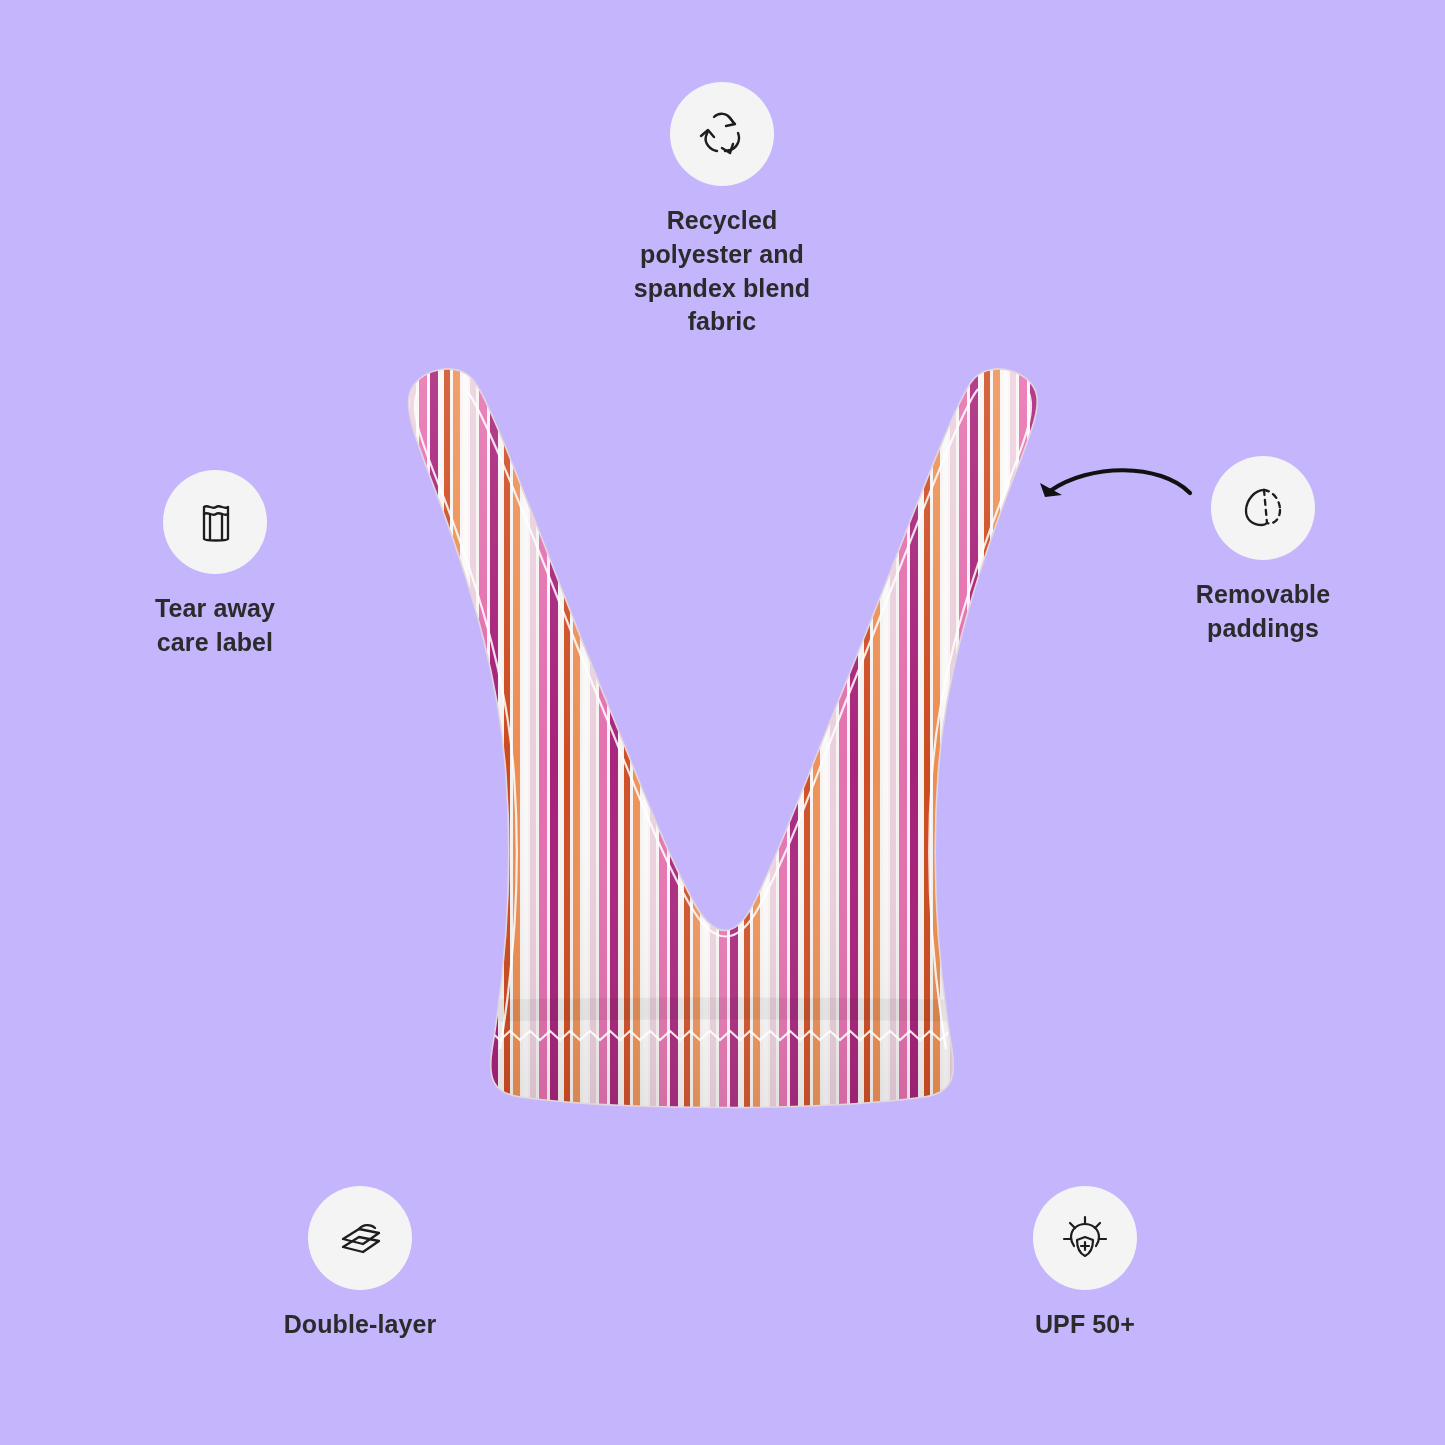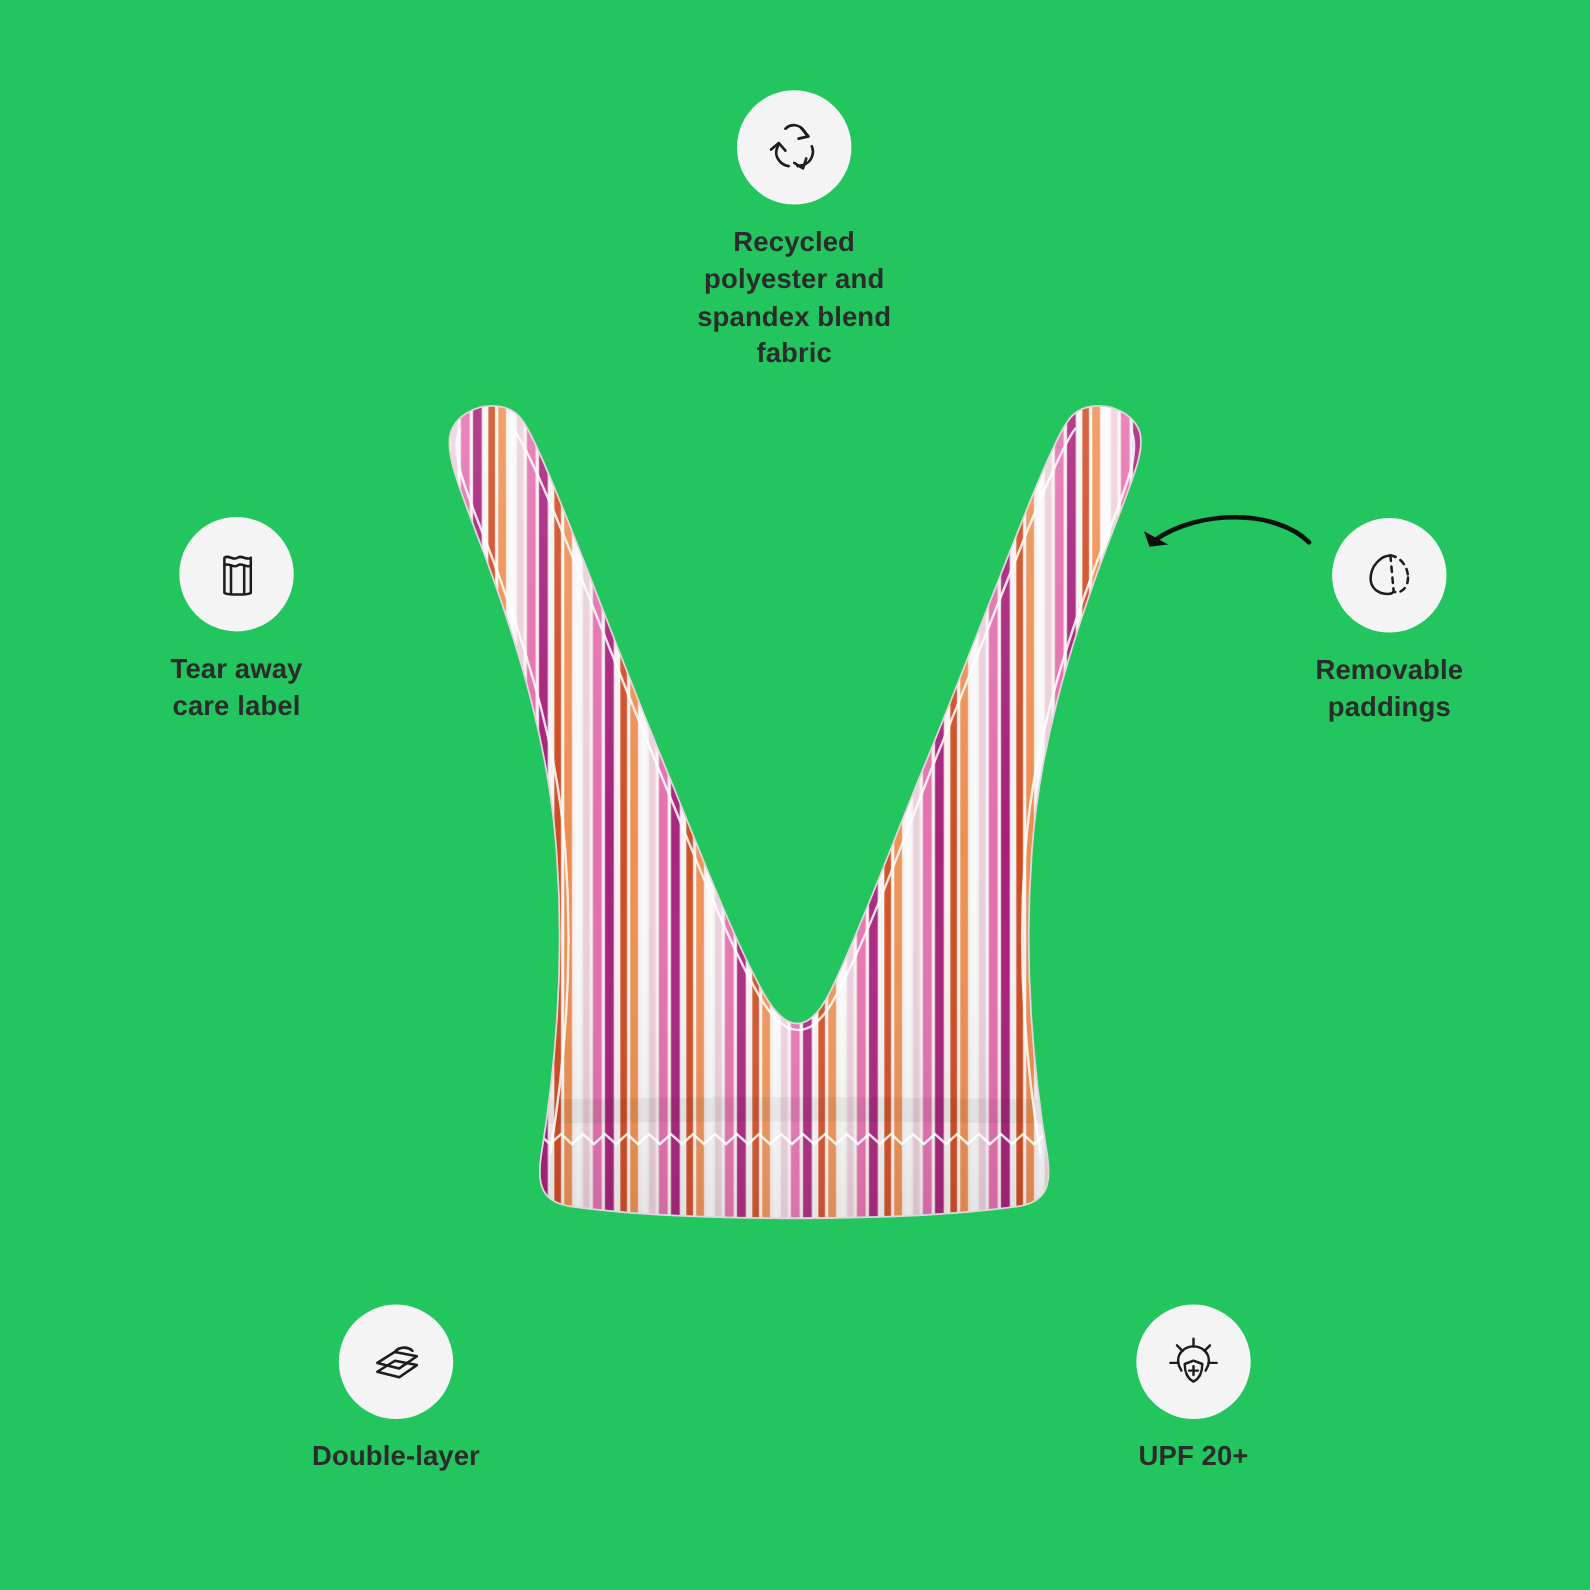--- a/index.html
+++ b/index.html
@@ -8,21 +8,21 @@
     background: #ffffff;
   }
   body {
     font-family: "Liberation Sans", sans-serif;
     -webkit-font-smoothing: antialiased;
   }
   #stage {
     position: relative;
     width: 1445px;
     height: 1445px;
-    background: #22c55e;
+    background: #c4b5fd;
     overflow: hidden;
   }
 
   
   .feature {
     position: absolute;
     display: flex;
     flex-direction: column;
     align-items: center;
     text-align: center;
@@ -44,21 +44,21 @@
     font-size: 25px;
     line-height: 1.35;
     font-weight: bold;
     color: #2b2b2b;
     letter-spacing: 0.1px;
     white-space: pre-line;
   }
 
   #feat-recycled { left: 598px; top: 82px; width: 248px; }
   #feat-tearaway { left: 96px;  top: 470px; width: 238px; text-align: center; }
-  #feat-padding  { left: 1144px; top: 471px; width: 238px; }
+  #feat-padding  { left: 1144px; top: 456px; width: 238px; }
   #feat-double   { left: 240px; top: 1186px; width: 240px; }
   #feat-upf      { left: 965px; top: 1186px; width: 240px; }
 
   
   #arrow-paddings {
     position: absolute;
     left: 1020px;
     top: 455px;
     width: 180px;
     height: 90px;
@@ -248,16 +248,16 @@
         <path d="M15 15 L20 20"></path>
         <path d="M45 15 L40 20"></path>
         <path d="M9 31 L16 31"></path>
         <path d="M51 31 L44 31"></path>
         <path d="M19 38 C17 35, 16 32, 16 29 C16 21, 23 16, 30 16 C37 16, 44 21, 44 29 C44 32, 43 35, 41 38"></path>
         <path d="M30 29 L38 32 C38 42, 34 46, 30 48 C26 46, 22 42, 22 32 Z"></path>
         <path d="M30 34 L30 42"></path>
         <path d="M26 38 L34 38"></path>
       </svg>
     </div>
-    <div class="feature-label">UPF 20+</div>
+    <div class="feature-label">UPF 50+</div>
   </div>
 
 </div>
 
 </body></html>

